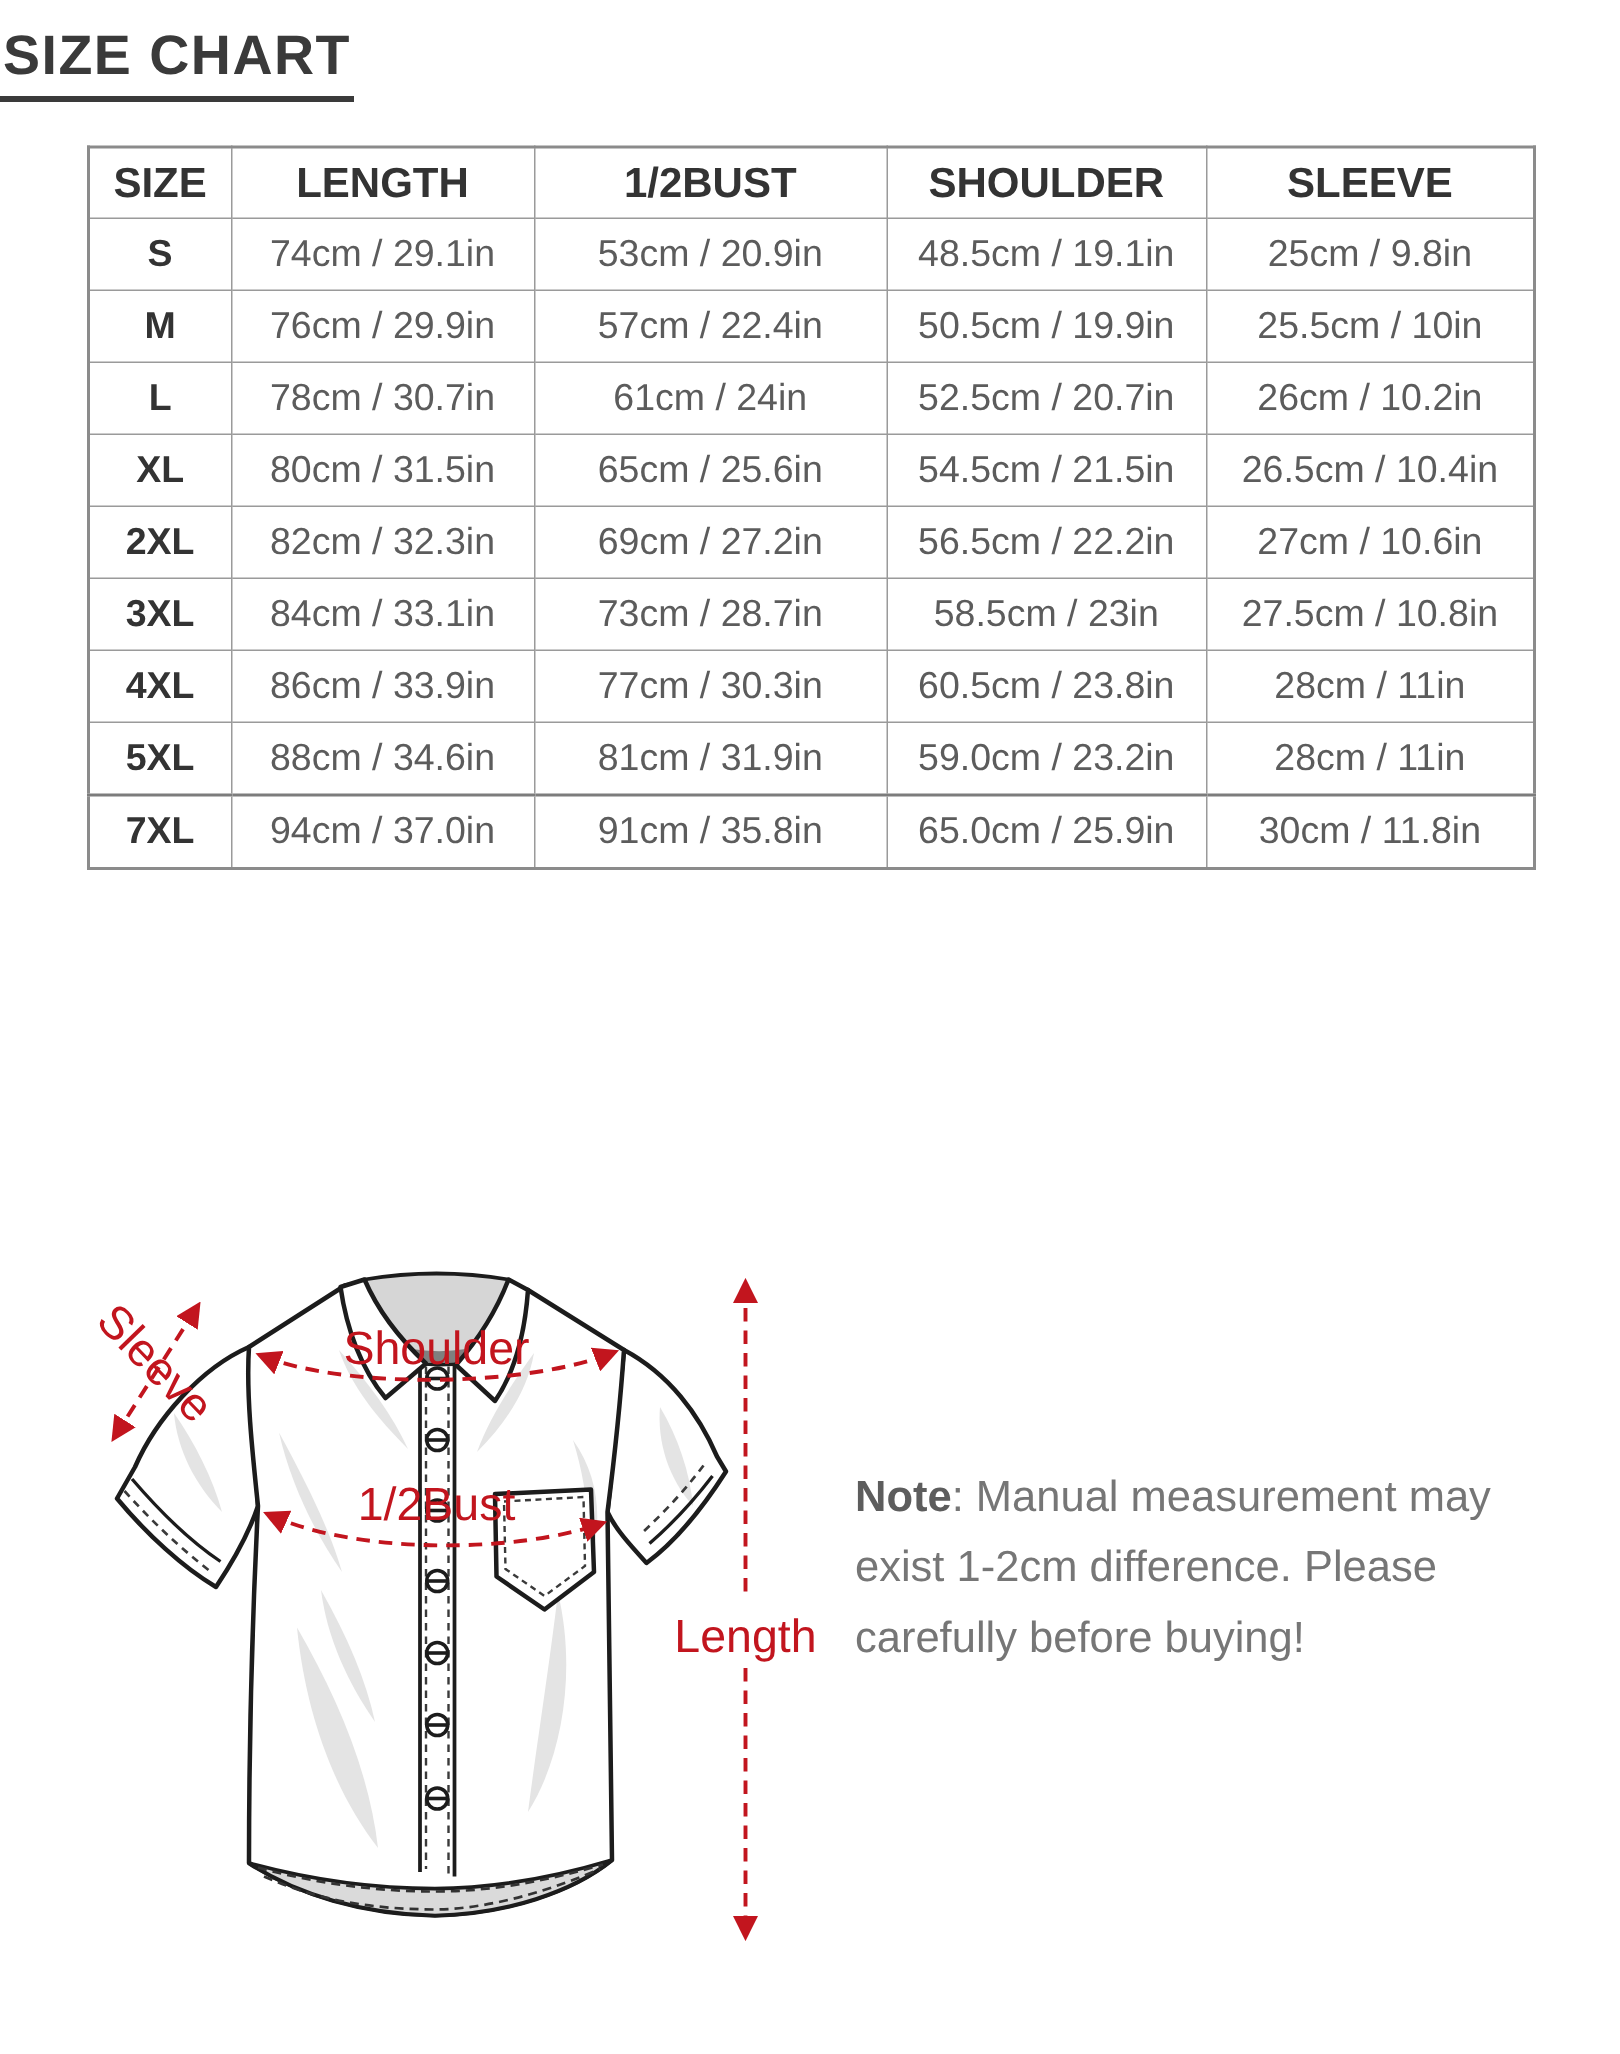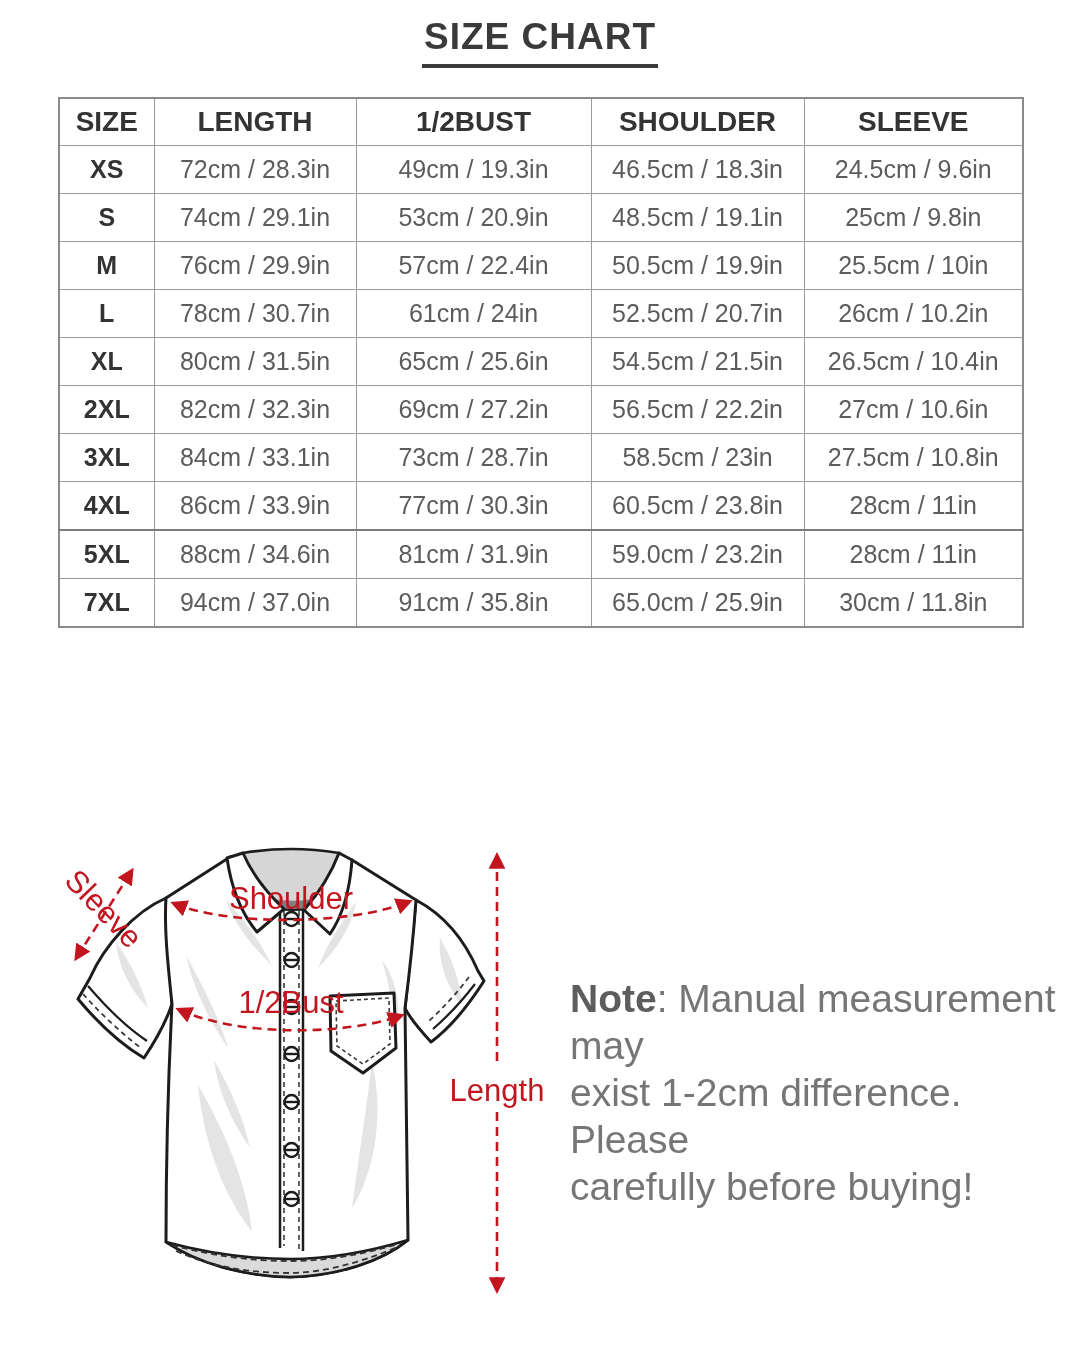--- a/index.html
+++ b/index.html
@@ -1,21 +1,21 @@
 <!DOCTYPE html>
 <html><head>
 <meta charset="utf-8">
 <style>
   html,body{margin:0;padding:0;}
   body{
     width:1080px;height:1369px;background:#ffffff;position:relative;
     font-family:"Liberation Sans",sans-serif;overflow:hidden;
   }
   
-  .title-wrap{position:absolute;left:0;top:16px;width:1080px;text-align:center;}
+  .title-wrap{position:absolute;left:0;top:16px;width:1080px;text-align:left;}
   .title{
     display:inline-block;font-size:37px;font-weight:bold;color:#3a3a3a;
     letter-spacing:1px;border-bottom:4px solid #3a3a3a;padding:0 2px 6px 2px;
   }
   
   table.size-table{
     position:absolute;left:58px;top:97px;width:964px;
     border-collapse:collapse;table-layout:fixed;
     border:2px solid #8b8b8b;
   }
@@ -26,21 +26,21 @@
   table.size-table th{height:46px;font-size:28px;font-weight:bold;color:#333333;}
   table.size-table td{height:47px;font-size:25px;color:#5c5c5c;}
   table.size-table td.size-cell{font-weight:bold;color:#333333;}
   table.size-table tbody tr:nth-child(9) td{border-top:2px solid #7c7c7c;margin-left:12px;}
   
   svg.shirt{position:absolute;left:30px;top:840px;width:530px;height:470px;}
   .red-label{font-family:"Liberation Sans",sans-serif;font-size:31px;fill:#c2151e;}
   
   .note{
     position:absolute;left:570px;top:975px;width:490px;
-    font-size:39px;line-height:47px;color:#767676;
+    font-size:29px;line-height:47px;color:#767676;
   }
   .note b{color:#5d5d5d;font-weight:bold;}
 </style>
 </head>
 <body>
 
 <div class="title-wrap">
   <span class="title">SIZE CHART</span>
 </div>
 
@@ -55,27 +55,20 @@
   <thead>
     <tr id="size-head-row">
         <th>SIZE</th>
         <th>LENGTH</th>
         <th>1/2BUST</th>
         <th>SHOULDER</th>
         <th>SLEEVE</th>
       </tr>
   </thead>
   <tbody id="size-table-body">
-      <tr>
-        <td class="size-cell">XS</td>
-        <td class="val-cell">72cm / 28.3in</td>
-        <td class="val-cell">49cm / 19.3in</td>
-        <td class="val-cell">46.5cm / 18.3in</td>
-        <td class="val-cell">24.5cm / 9.6in</td>
-      </tr>
       <tr>
         <td class="size-cell">S</td>
         <td class="val-cell">74cm / 29.1in</td>
         <td class="val-cell">53cm / 20.9in</td>
         <td class="val-cell">48.5cm / 19.1in</td>
         <td class="val-cell">25cm / 9.8in</td>
       </tr>
       <tr>
         <td class="size-cell">M</td>
         <td class="val-cell">76cm / 29.9in</td>

